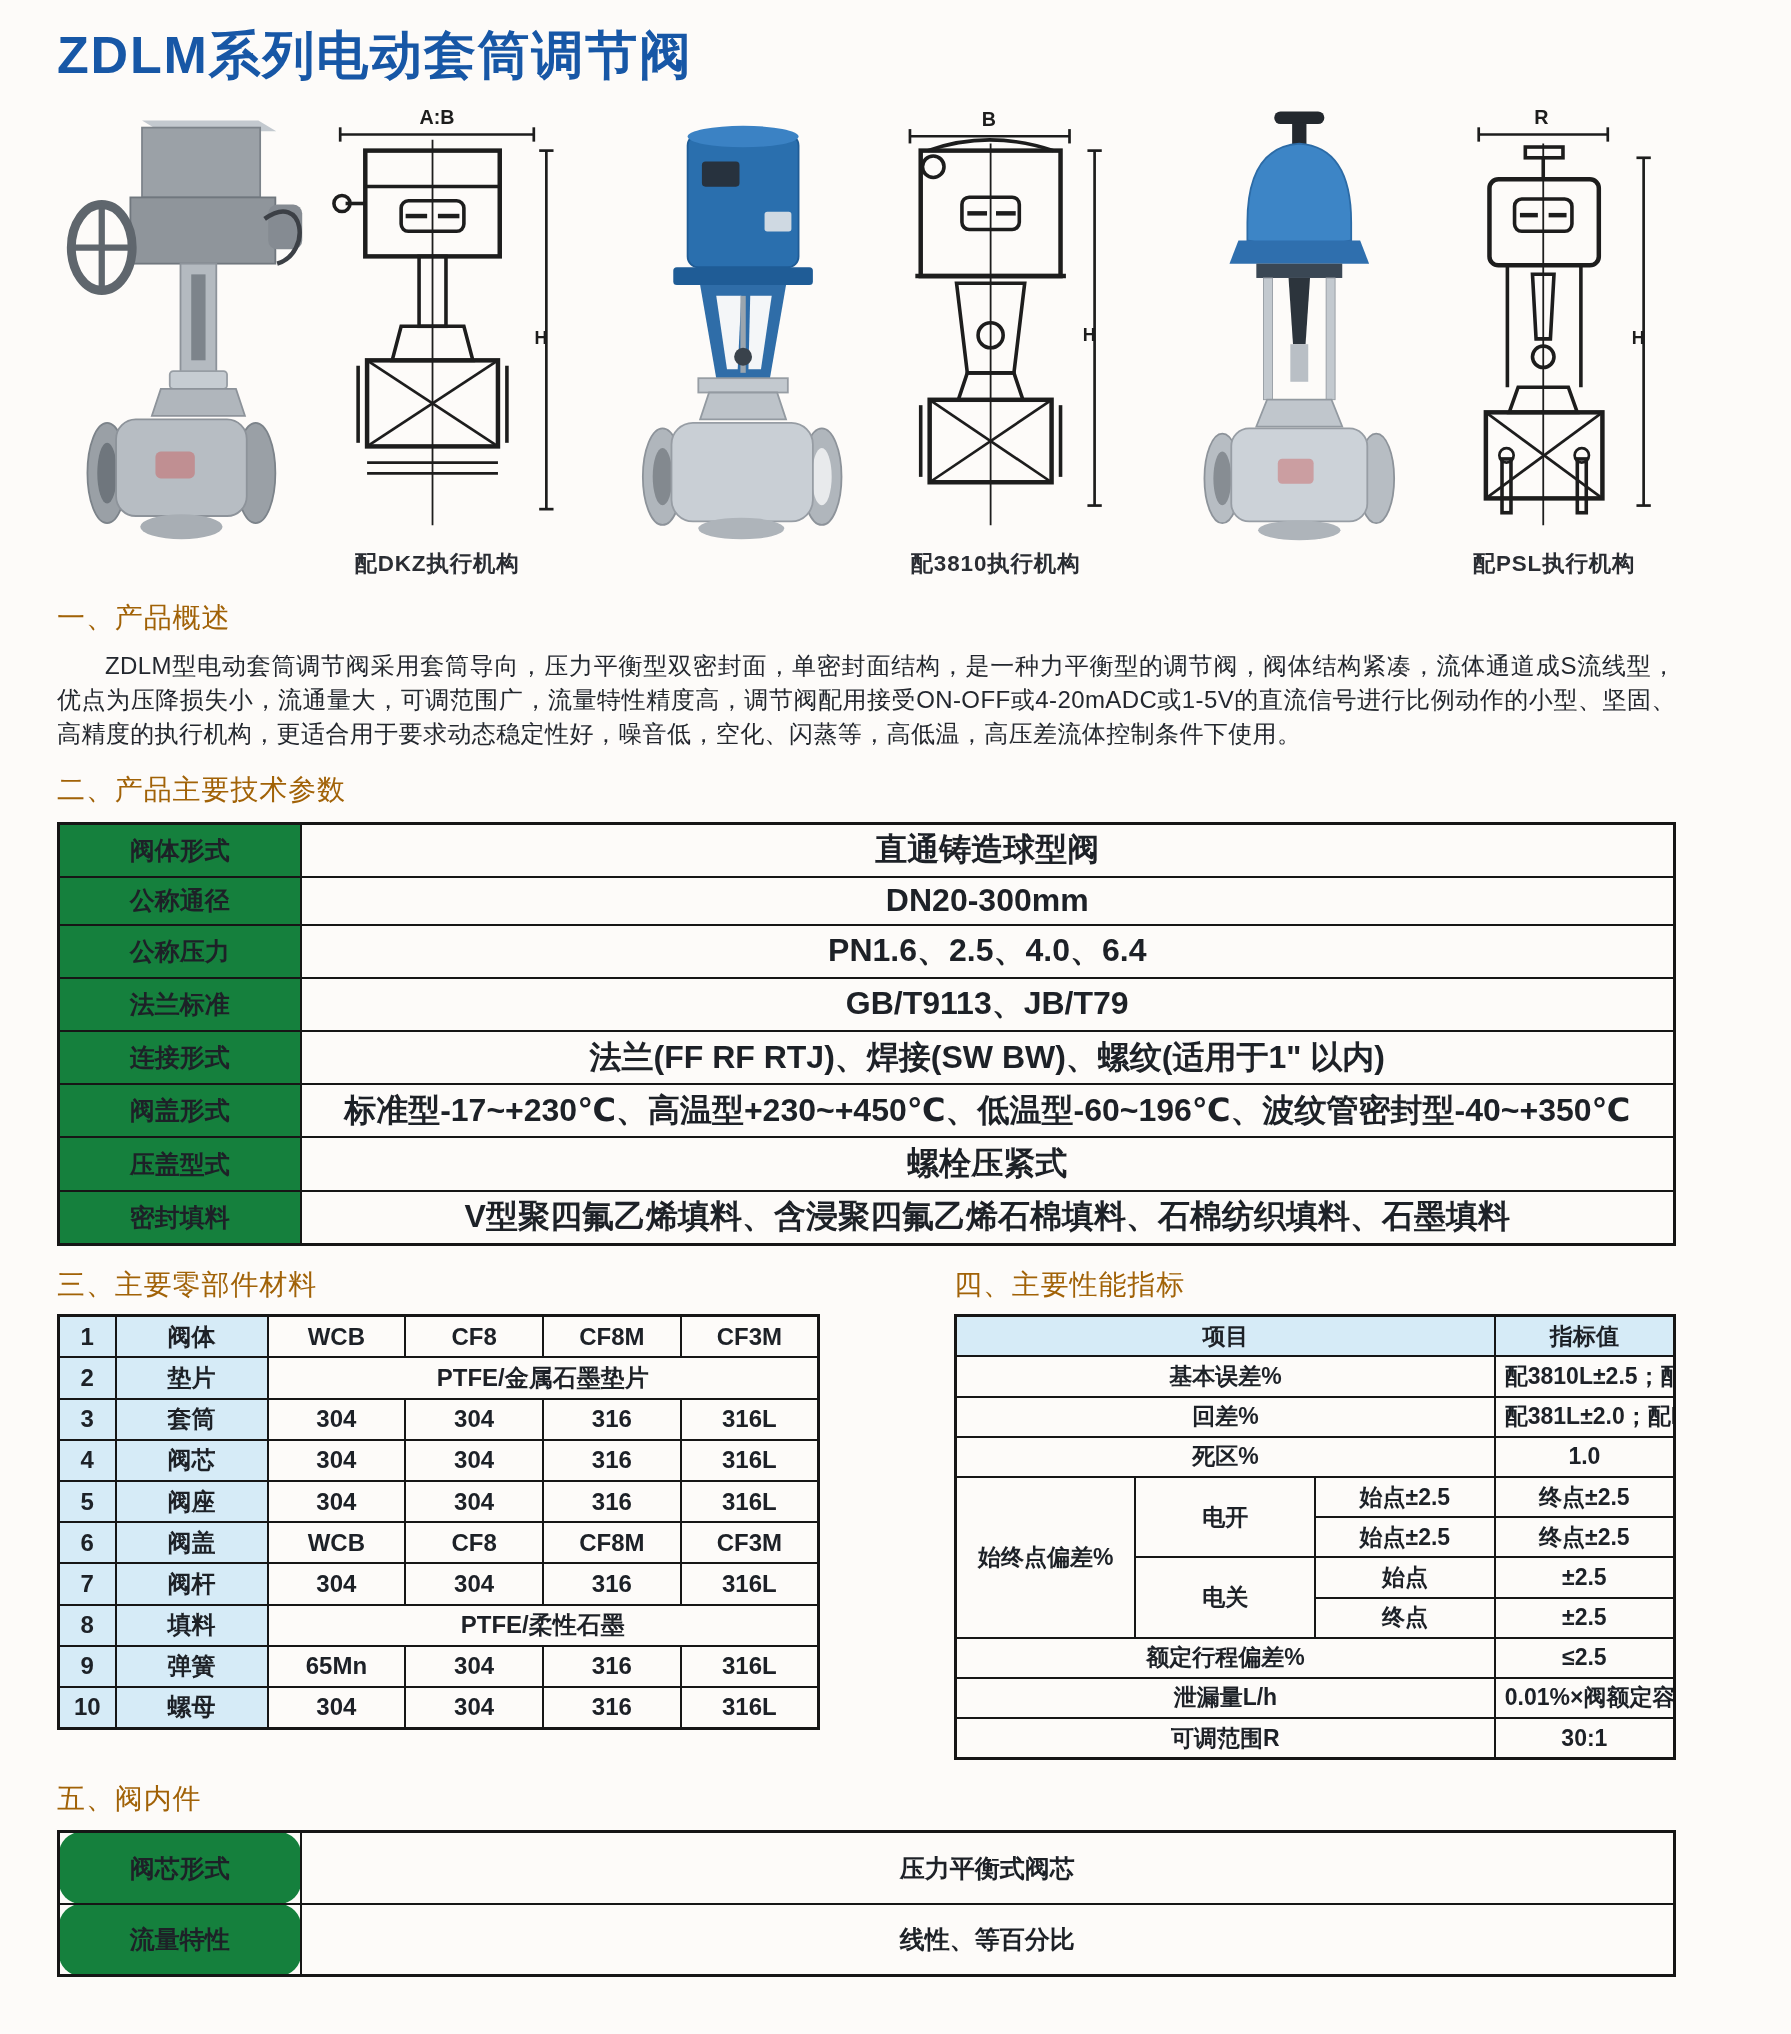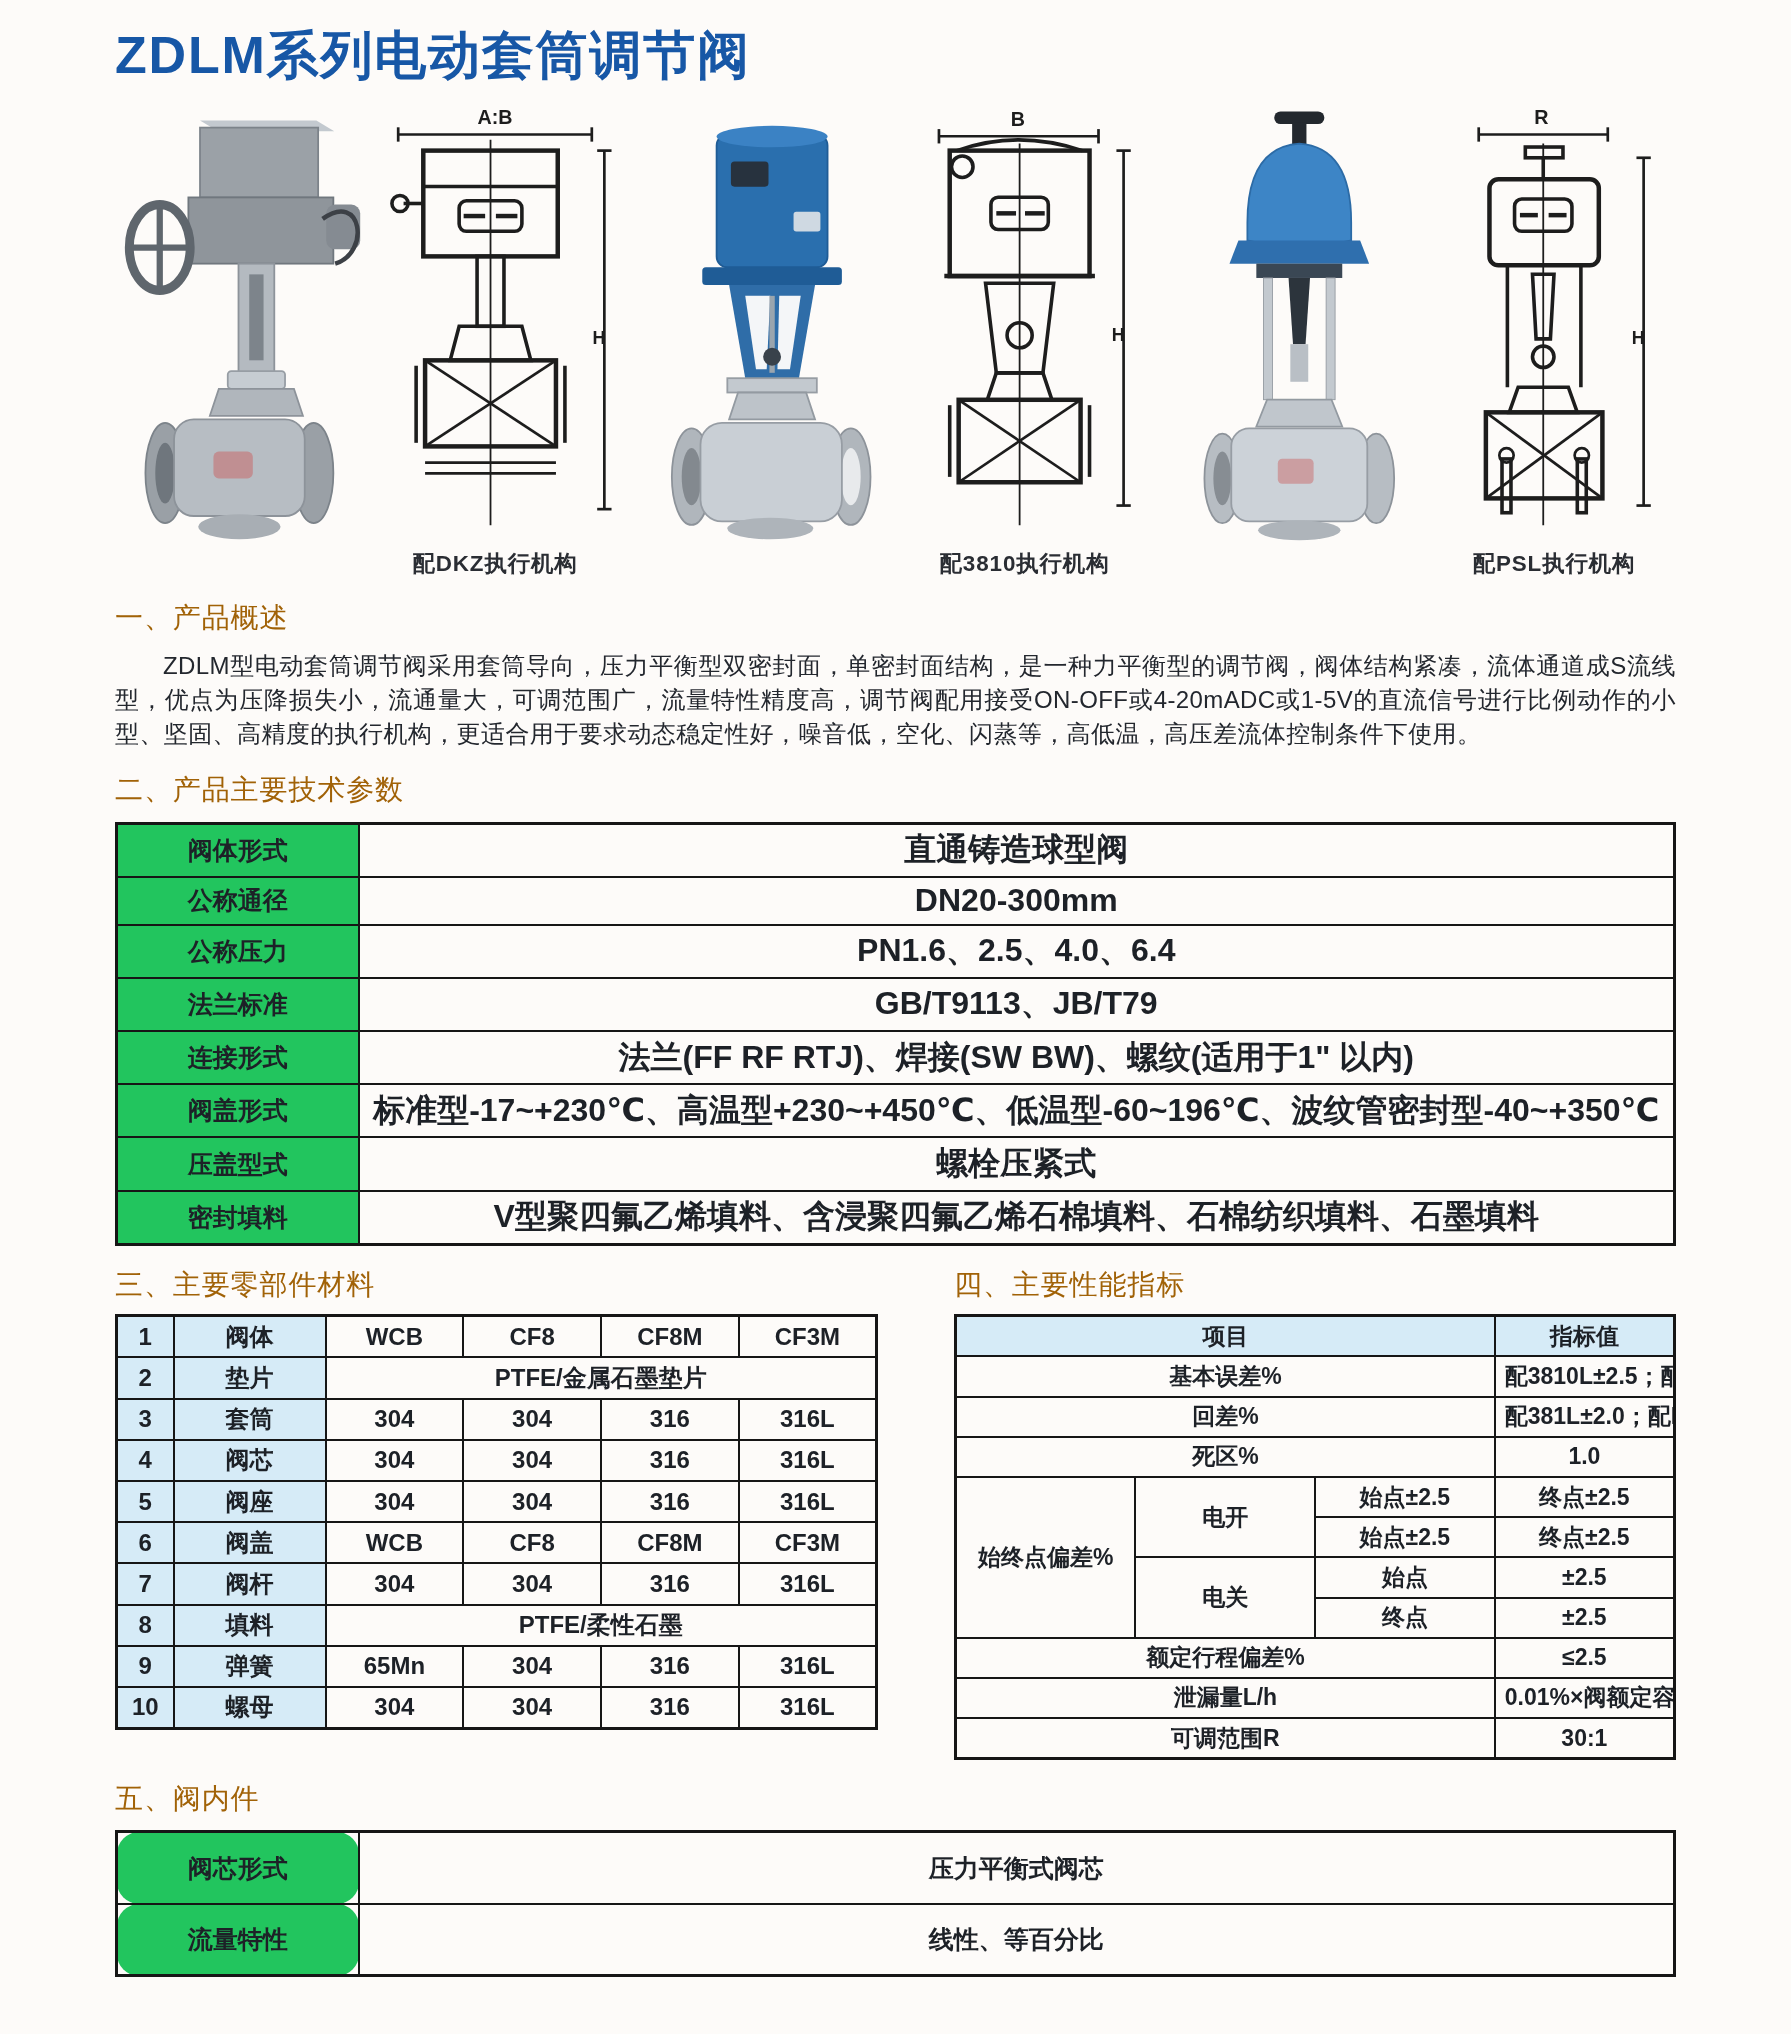--- a/index.html
+++ b/index.html
@@ -3,21 +3,21 @@
 <meta charset="utf-8">
 <style>
   * { margin:0; padding:0; box-sizing:border-box; }
   html,body { background:#ffffff; }
   .page {
     position:relative;
     width:1791px; height:2035px;
     background:#fdfbf9;
     font-family:"Liberation Sans","DejaVu Sans",sans-serif;
     color:#23272e;
-    padding:16px 115px 0 115px;
+    padding:16px 115px 0 57px;
     overflow:hidden;
   }
   .doc-title {
     font-size:52px; font-weight:800; color:#1757a6;
     letter-spacing:1.8px; margin:5.4px 0 12.5px 0;
   }
   
   .gallery { display:flex; justify-content:space-between; height:475px; }
   .group { display:flex; width:502px; justify-content:space-between; }
   .fig { position:relative; }
@@ -32,21 +32,21 @@
     font-size:24px; line-height:1.42; font-weight:500; color:#23272e;
     text-align:justify; text-indent:2em; letter-spacing:0.4px;
   }
   table { border-collapse:collapse; table-layout:fixed; }
   .t { border:3.6px solid #161616; width:100%; }
   .t td {
     border:2.7px solid #161616; text-align:center; vertical-align:middle;
     font-size:25px; font-weight:600; color:#1d2127; padding:3.6px 9px;
     overflow:hidden; white-space:nowrap;
   }
-  td.lbl { background:#22c55e;font-family:Liberation Mono, monospace; }
+  td.lbl { background:#15803d;font-family:Liberation Mono, monospace; }
   td.hdr { background:#d6ebf7; }
   .t2 td { height:48px; }
   .t2 td.lbl { width:242px; }
   .t2 td.val { font-size:32px; }
   .cols { display:flex; justify-content:space-between; margin-top:9px; }
   .col-left { width:763px; }
   .col-right { width:722px; }
   .t3 td { height:41px; font-size:24px; }
   .t3 .c-num { width:57px; background:#d6ebf7; }
   .t3 .c-name { width:152px; background:#d6ebf7; }

